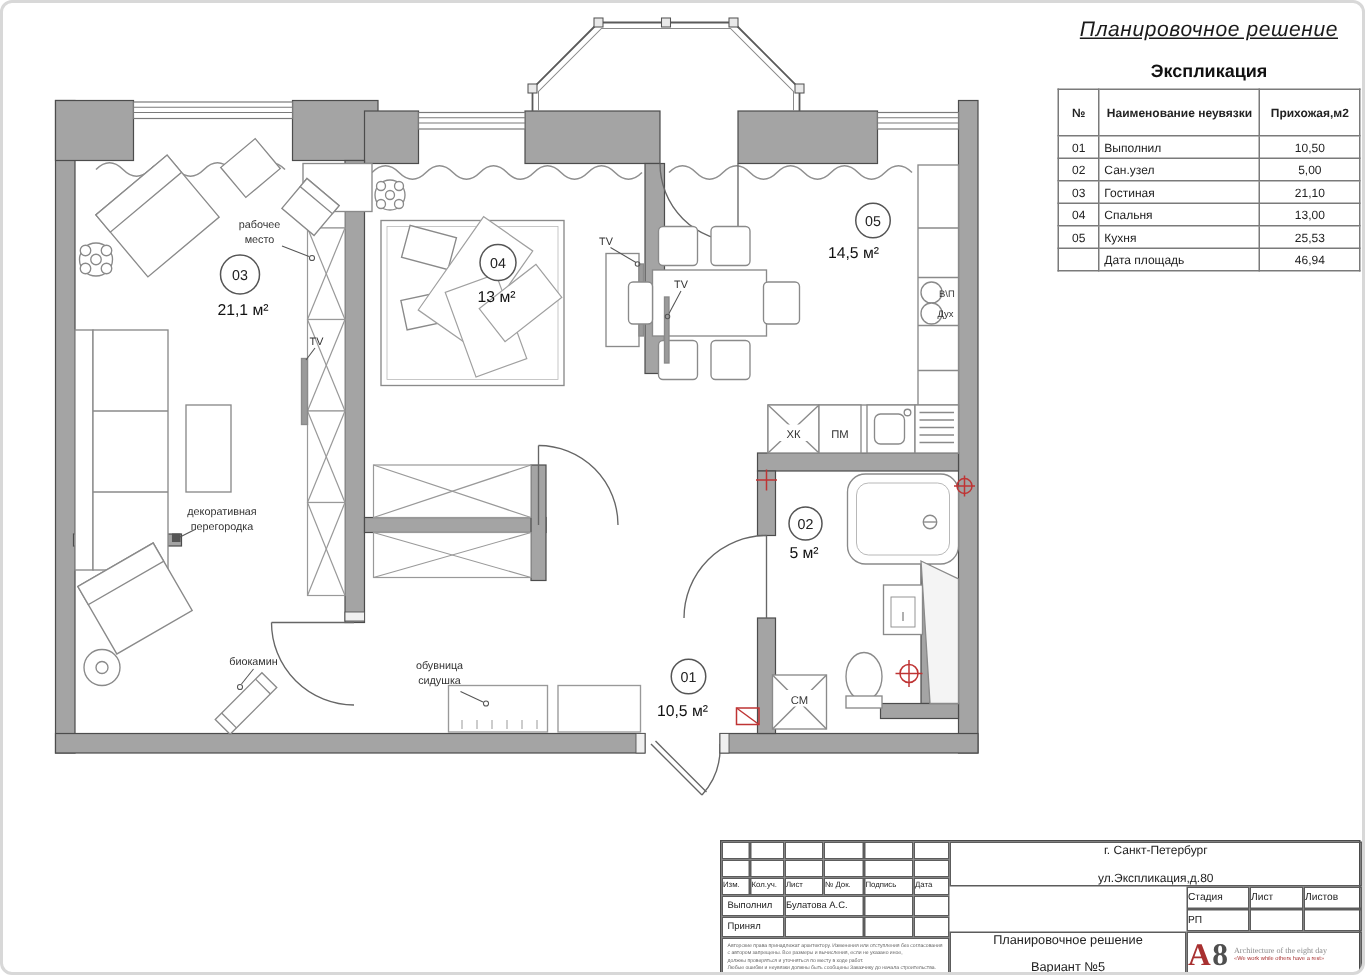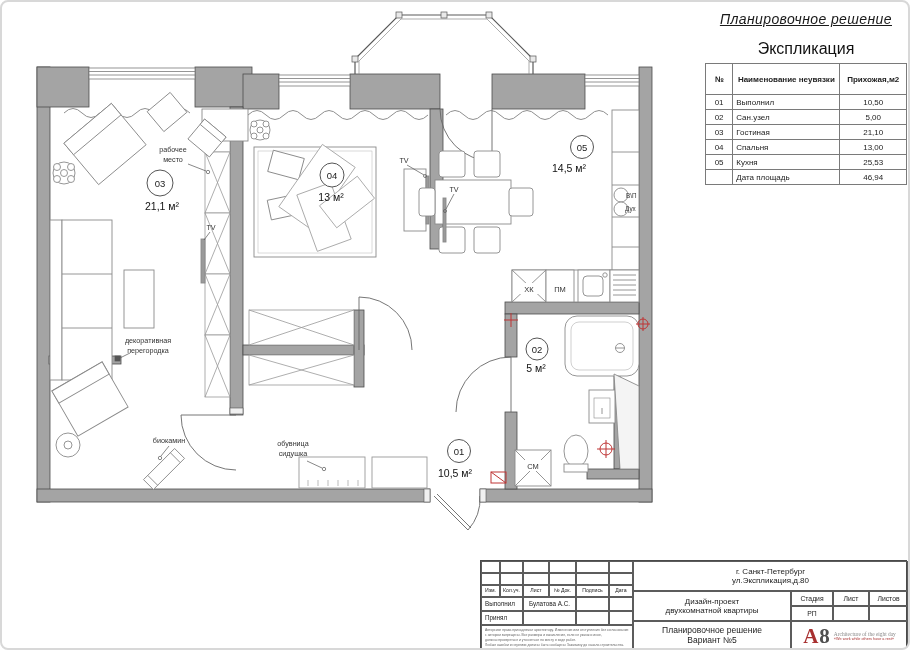--- a/index.html
+++ b/index.html
@@ -11,31 +11,31 @@
   .lbl{font-size:7.2px;fill:#333;}
   .roomnum{font-size:9.5px;fill:#222;}
   .area{font-size:10.5px;fill:#111;}
   .smalllbl{font-size:7.5px;fill:#333;}
   .tinylbl{font-size:6.3px;fill:#333;}
 
   .main-title{position:absolute;top:9px;right:16px;font-size:14px;font-style:italic;
               text-decoration:underline;letter-spacing:.4px;color:#1a1a1a;}
 
   .explication{position:absolute;left:703px;top:38px;width:202px;}
-  .explication h3{margin:0 0 5px 0;font-size:16px;text-align:center;font-weight:normal;color:#111;}
+  .explication h3{margin:0 0 5px 0;font-size:12px;text-align:center;font-weight:bold;color:#111;}
   table.expl{border-collapse:collapse;width:202px;font-size:8px;color:#222;}
   table.expl td,table.expl th{border:1px solid #7a7a7a;padding:0 3px;height:14px;}
   table.expl th{height:30px;font-weight:bold;text-align:center;}
   td.c{text-align:center;}
   td.l{text-align:left;}
 
   .titleblock{position:absolute;left:478px;top:558px;width:427px;height:90px;
               border:1.5px solid #4a4a4a;box-sizing:border-box;}
   .cell{position:absolute;box-sizing:border-box;border:1px solid #5c5c5c;
-        display:flex;align-items:center;justify-content:center;text-align:center;
+        display:flex;align-items:center;justify-content:space-between;text-align:center;
         line-height:1.15;color:#222;overflow:hidden;}
   .cell.left{justify-content:flex-start;padding-left:3px;text-align:left;}
   .fineprint{font-size:3.4px;line-height:1.45;color:#666;align-items:flex-start;
              justify-content:flex-start;text-align:left;padding:2px 3px;display:block;}
   .logo-wrap{display:flex;align-items:center;gap:4px;}
   .logo-a{font-family:"Liberation Serif", serif;font-size:21px;font-weight:bold;color:#a83030;line-height:1;}
   .logo-8{font-family:"Liberation Serif", serif;font-size:21px;font-weight:bold;color:#4f4f4f;line-height:1;margin-left:-3px;}
   .logo-txt{display:flex;flex-direction:column;align-items:flex-start;}
   .logo-line1{font-family:"Liberation Serif", serif;font-size:5.4px;color:#8a8a8a;white-space:nowrap;}
   .logo-line2{font-size:3.8px;color:#a83030;white-space:nowrap;}
@@ -426,24 +426,20 @@
       <div>Авторские права принадлежат архитектору. Изменения или отступления без согласования</div>
       <div>с автором запрещены. Все размеры и вычисления, если не указано иное,</div>
       <div>должны проверяться и уточняться по месту в ходе работ.</div>
       <div>Любые ошибки и неувязки должны быть сообщены Заказчику до начала строительства.</div>
     </div>
 
     <div class="cell" style="left:152px;top:0;width:275px;height:30px;font-size:8px;flex-direction:column">
       <div>г. Санкт-Петербург</div>
       <div>ул.Экспликация,д.80</div>
     </div>
-    <div class="cell" style="left:152px;top:30px;width:158px;height:30px;font-size:8px;flex-direction:column">
-      <div>Дизайн-проект</div>
-      <div>двухкомнатной квартиры</div>
-    </div>
     <div class="cell" style="left:310px;top:30px;width:42px;height:15px;font-size:6.8px">Стадия</div>
     <div class="cell" style="left:352px;top:30px;width:36px;height:15px;font-size:6.8px">Лист</div>
     <div class="cell" style="left:388px;top:30px;width:39px;height:15px;font-size:6.8px">Листов</div>
     <div class="cell" style="left:310px;top:45px;width:42px;height:15px;font-size:6.8px">РП</div>
     <div class="cell" style="left:352px;top:45px;width:36px;height:15px"></div>
     <div class="cell" style="left:388px;top:45px;width:39px;height:15px"></div>
     <div class="cell" style="left:152px;top:60px;width:158px;height:30px;font-size:8.5px;flex-direction:column">
       <div>Планировочное решение</div>
       <div>Вариант №5</div>
     </div>

